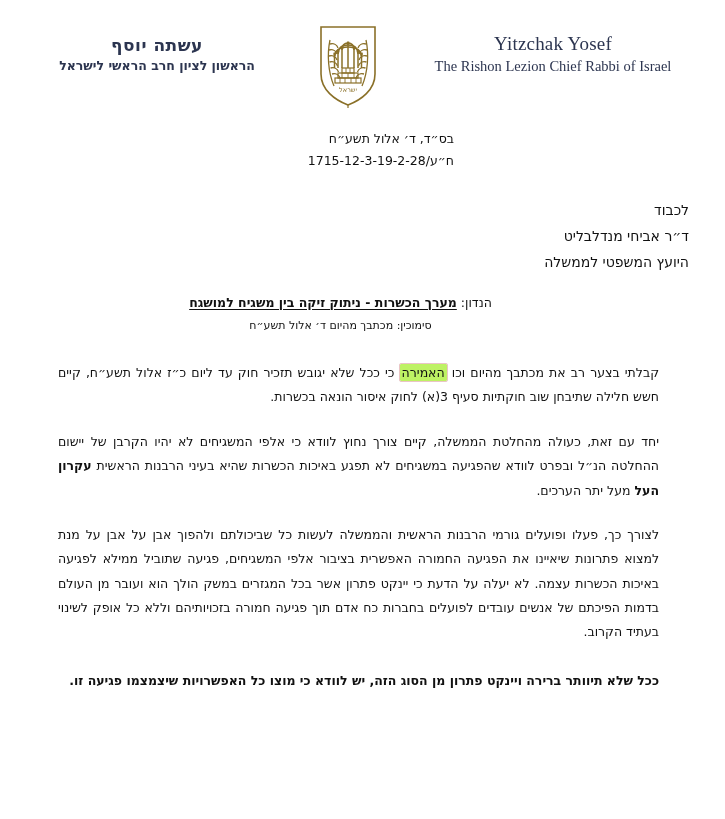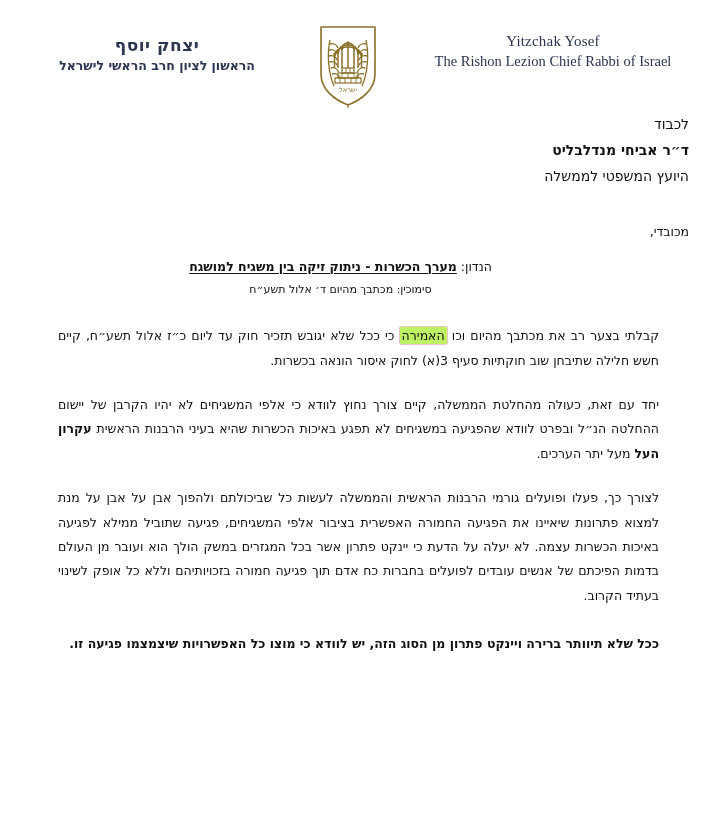--- a/index.html
+++ b/index.html
@@ -28,21 +28,21 @@
   }
   .lh-en {
     direction: ltr;
     text-align: center;
     width: 300px;
     padding-top: 10px;
     font-family: "Liberation Serif", "DejaVu Serif", serif;
     color: #2c3550;
   }
   .lh-en-name {
-    font-size: 15px;
+    font-size: 19px;
     letter-spacing: 0.2px;
     line-height: 1.25;
   }
   .lh-en-sub {
     font-size: 14.5px;
     line-height: 1.3;
     margin-top: 1px;
     white-space: nowrap;
   }
   .lh-emblem {
@@ -91,21 +91,21 @@
 
   .addressee {
     margin-top: 26px;
     direction: rtl;
     text-align: right;
     font-size: 14px;
     line-height: 1.85;
     padding-left: 30px;
   }
   .addressee .to { }
-  .addressee .name { font-weight: bold; }
+  .addressee .name { font-weight: normal; }
   .addressee .role { }
 
   .salutation {
     margin-top: 34px;
     direction: rtl;
     text-align: right;
     font-size: 12.5px;
     padding-left: 30px;
   }
 
@@ -226,36 +226,39 @@
         <path d="M29 44 V49 M33 44 V49"></path>
         <path d="M25 49 V54 M31 49 V54 M37 49 V54"></path>
         <path d="M23 54 V59 M28 54 V59 M34 54 V59 M39 54 V59"></path>
       </g>
 
       <text x="31" y="68" text-anchor="middle" font-size="6.5" font-family="'DejaVu Sans', sans-serif" fill="#8a7028" direction="rtl">ישראל</text>
     </svg>
   </div>
 
   <div class="lh-he">
-    <div class="lh-he-name">יצחק יוסף</div>
+    <div class="lh-he-name">עשתה יוסף</div>
     <div class="lh-he-sub">הראשון לציון חרב הראשי לישראל</div>
   </div>
 
 </div>
 
 <div class="sheet">
 
+  <div class="date-block">
+    <div class="date-line">בס״ד, ד׳ אלול תשע״ח</div>
+    <div class="ref-line">ח״ע/1715-12-3-19-2-28</div>
+  </div>
 
   <div class="addressee">
     <div class="to">לכבוד</div>
     <div class="name">ד״ר אביחי מנדלבליט</div>
     <div class="role">היועץ המשפטי לממשלה</div>
   </div>
 
-  <div class="salutation">מכובדי,</div>
 
   <div class="subject">
     <span class="subj-label">הנדון: </span><span class="subj-text">מערך הכשרות - ניתוק זיקה בין משגיח למושגח</span>
     <span class="simukhin">סימוכין: מכתבך מהיום ד׳ אלול תשע״ח</span>
   </div>
 
   <p class="para first"><span>קבלתי בצער רב את מכתבך מהיום וכו </span><span class="hl">האמירה</span><span> כי ככל שלא יגובש תזכיר חוק עד ליום כ״ז אלול תשע״ח, קיים חשש חלילה שתיבחן שוב חוקתיות סעיף 3(א) לחוק איסור הונאה בכשרות.</span></p>
 
 
   <p class="para"><span>יחד עם זאת, כעולה מהחלטת הממשלה, קיים צורך נחוץ לוודא כי אלפי המשגיחים לא יהיו הקרבן של יישום ההחלטה הנ״ל ובפרט לוודא שהפגיעה במשגיחים לא תפגע באיכות הכשרות שהיא בעיני הרבנות הראשית </span><span class="bold">עקרון העל</span><span> מעל יתר הערכים.</span></p>

